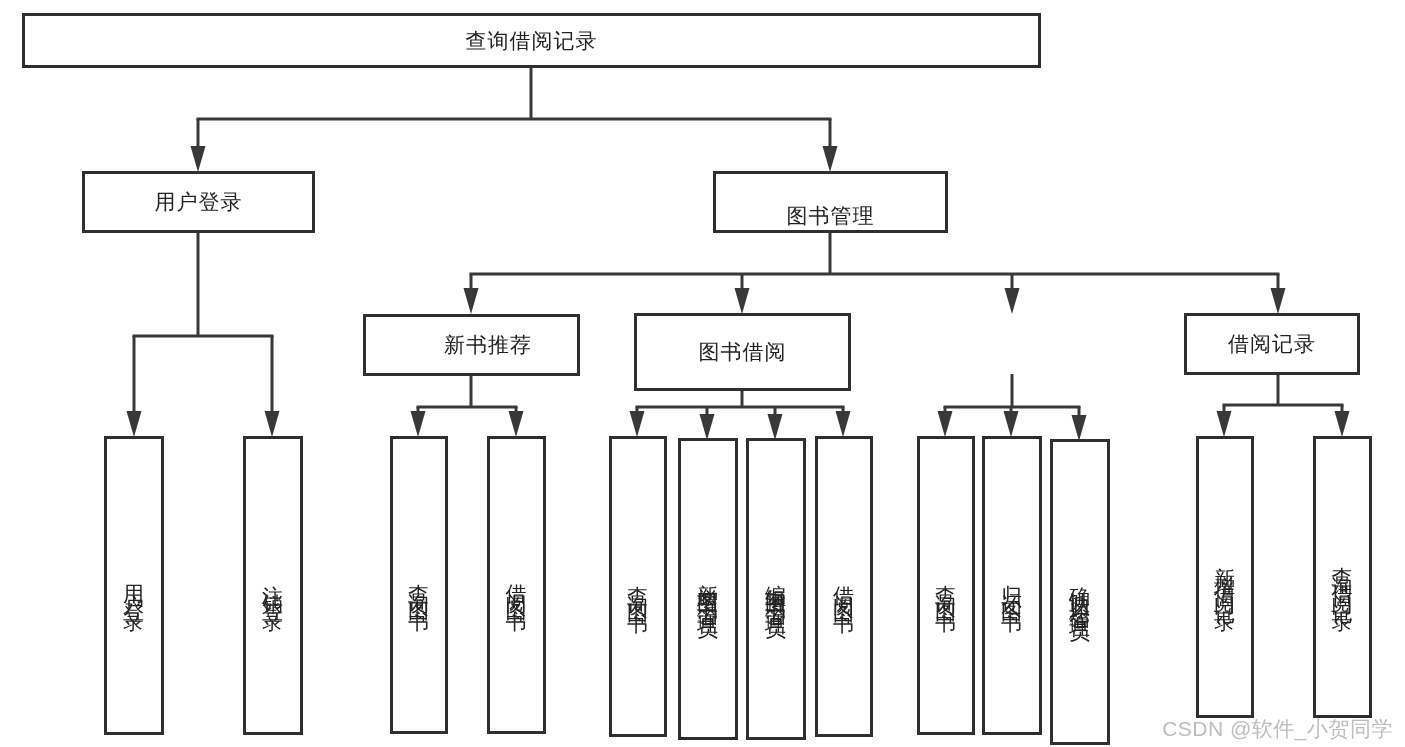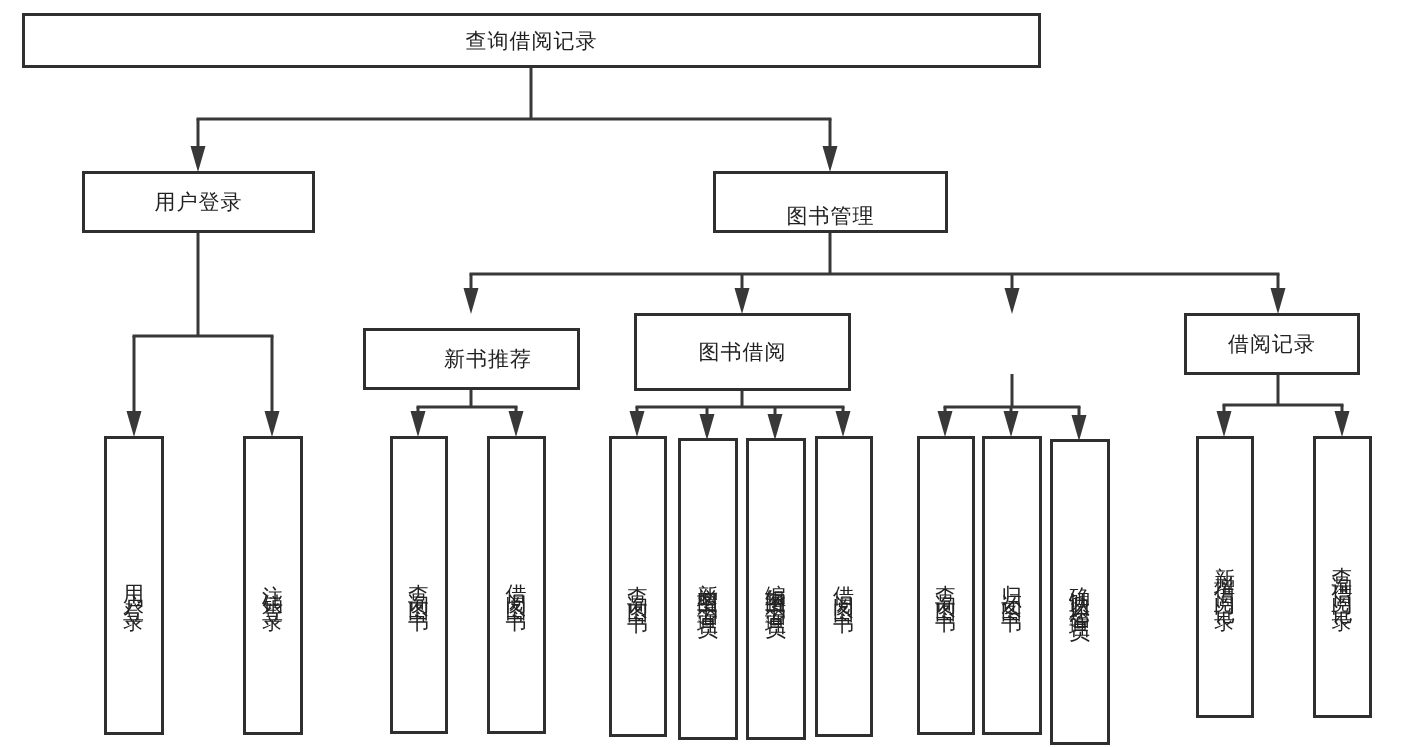--- a/index.html
+++ b/index.html
@@ -129,21 +129,21 @@
     <span class="lbl">查询借阅记录</span>
   </div>
 
   <div class="hbox" style="left:82px; top:171px; width:233px; height:62px;">
     <span class="lbl">用户登录</span>
   </div>
   <div class="hbox" style="left:713px; top:171px; width:235px; height:62px;align-items:flex-end;">
     <span class="lbl">图书管理</span>
   </div>
 
-  <div class="hbox" style="left:363px; top:328px; width:217px; height:62px;padding-left:33px;">
+  <div class="hbox" style="left:363px; top:314px; width:217px; height:62px;padding-left:33px;">
     <span class="lbl">新书推荐</span>
   </div>
   <div class="hbox" style="left:634px; top:313px; width:217px; height:78px;font-family:Liberation Mono, monospace;">
     <span class="lbl">图书借阅</span>
   </div>
   <div class="hbox" style="left:1184px; top:313px; width:176px; height:62px;align-items:center;">
     <span class="lbl">借阅记录</span>
   </div>
 
   <div class="vbox" style="left:104px; top:436px; width:60px; height:299px;">
@@ -183,14 +183,15 @@
     <span class="vlbl tight">确认归还（管理员）</span>
   </div>
 
   <div class="vbox" style="left:1196px; top:436px; width:58px; height:282px;">
     <span class="vlbl">新增借阅记录</span>
   </div>
   <div class="vbox" style="left:1313px; top:436px; width:59px; height:282px;">
     <span class="vlbl">查询借阅记录</span>
   </div>
 
+  <div class="watermark">CSDN @软件_小贺同学</div>
 
 </div>
 
 </body></html>

